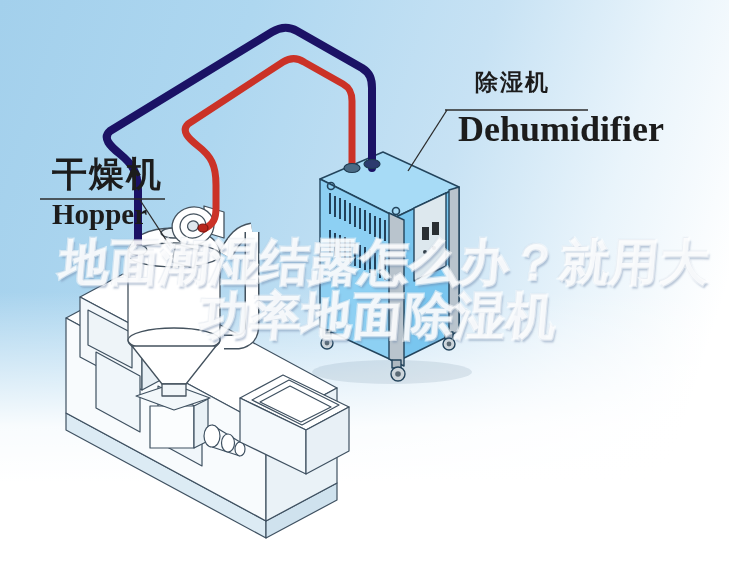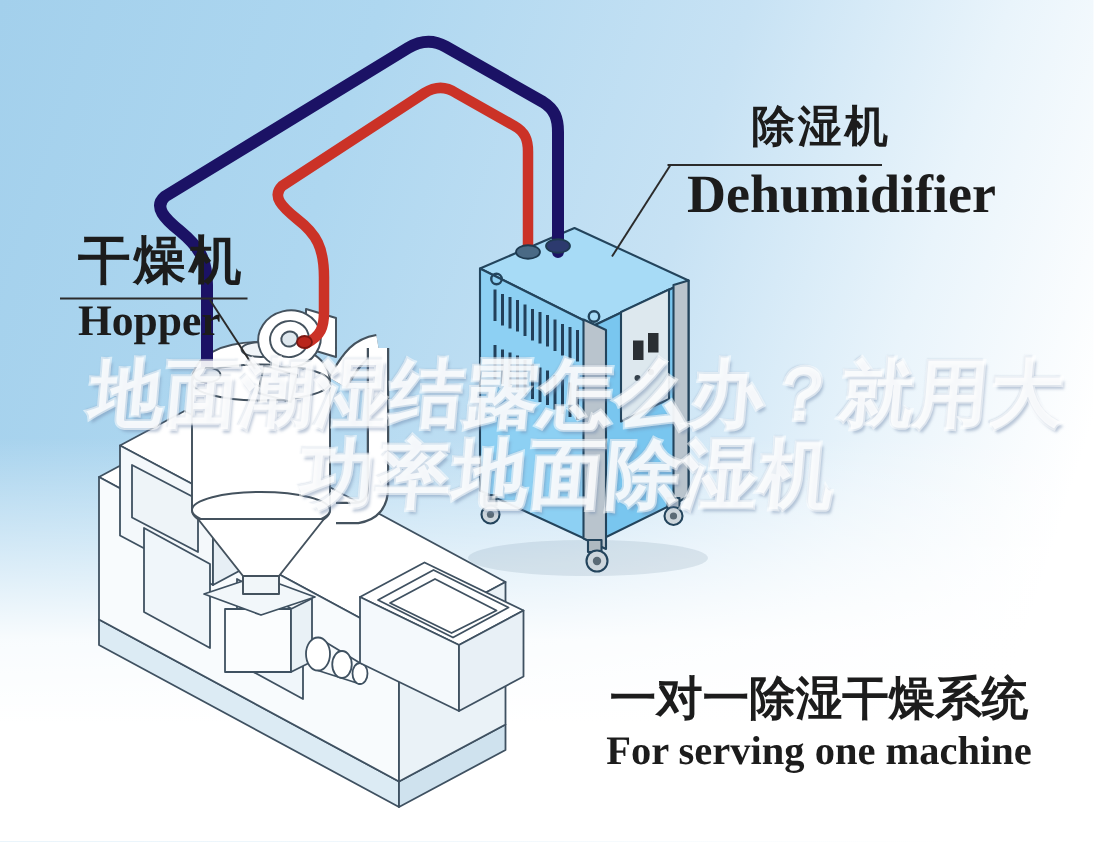--- a/index.html
+++ b/index.html
@@ -7,21 +7,21 @@
     position:relative;width:729px;height:561px;overflow:hidden;
     font-family:"Liberation Sans",sans-serif;
     background:
       linear-gradient(to bottom, rgba(255,255,255,0) 52%, rgba(255,255,255,.92) 76%, #ffffff 86%),
       linear-gradient(108deg, #a3d0ec 0%, #aed7f0 28%, #c7e2f4 55%, #e9f4fb 74%, #ffffff 90%);
   }
   svg{position:absolute;left:0;top:0;}
   .lbl{position:absolute;color:#1c1c1c;line-height:1.05;white-space:nowrap;}
   .zh-big{font-weight:bold;font-family:"Liberation Sans",sans-serif;}
   .en-serif{font-family:"Liberation Serif",serif;font-weight:bold;}
-  .dehum-zh{left:475px;top:70px;font-size:29px;letter-spacing:2px;margin-left:26px;}
+  .dehum-zh{left:475px;top:70px;font-size:23px;letter-spacing:2px;}
   .dehum-en{left:458px;top:111px;font-size:36px;}
   .hopper-zh{left:52px;top:156px;font-size:35px;letter-spacing:2px;}
   .hopper-en{left:52px;top:199px;font-size:29px;}
   .caption{left:398px;top:450px;width:296px;text-align:center;}
   .caption .c-zh{font-size:31px;font-weight:bold;letter-spacing:0px;}
   .caption .c-en{font-size:27px;margin-top:3px;}
   .wm{
     position:absolute;font-weight:bold;
     color:rgba(255,255,255,0.78);
     -webkit-text-stroke:2.5px rgba(255,255,255,0.55);
@@ -157,18 +157,14 @@
 
   <div class="lbl zh-big dehum-zh">除湿机</div>
   <div class="lbl en-serif dehum-en">Dehumidifier</div>
 
   <div class="lbl en-serif hopper-en">Hopper</div>
   <div class="lbl zh-big hopper-zh">干燥机</div>
 
   <div class="wm wm1">地面潮湿结露怎么办？就用大</div>
   <div class="wm wm2">功率地面除湿机</div>
 
-  <div class="lbl caption">
-    <div class="c-zh zh-big">一对一除湿干燥系统</div>
-    <div class="c-en en-serif">For serving one machine</div>
-  </div>
 
 </div>
 
 </body></html>

